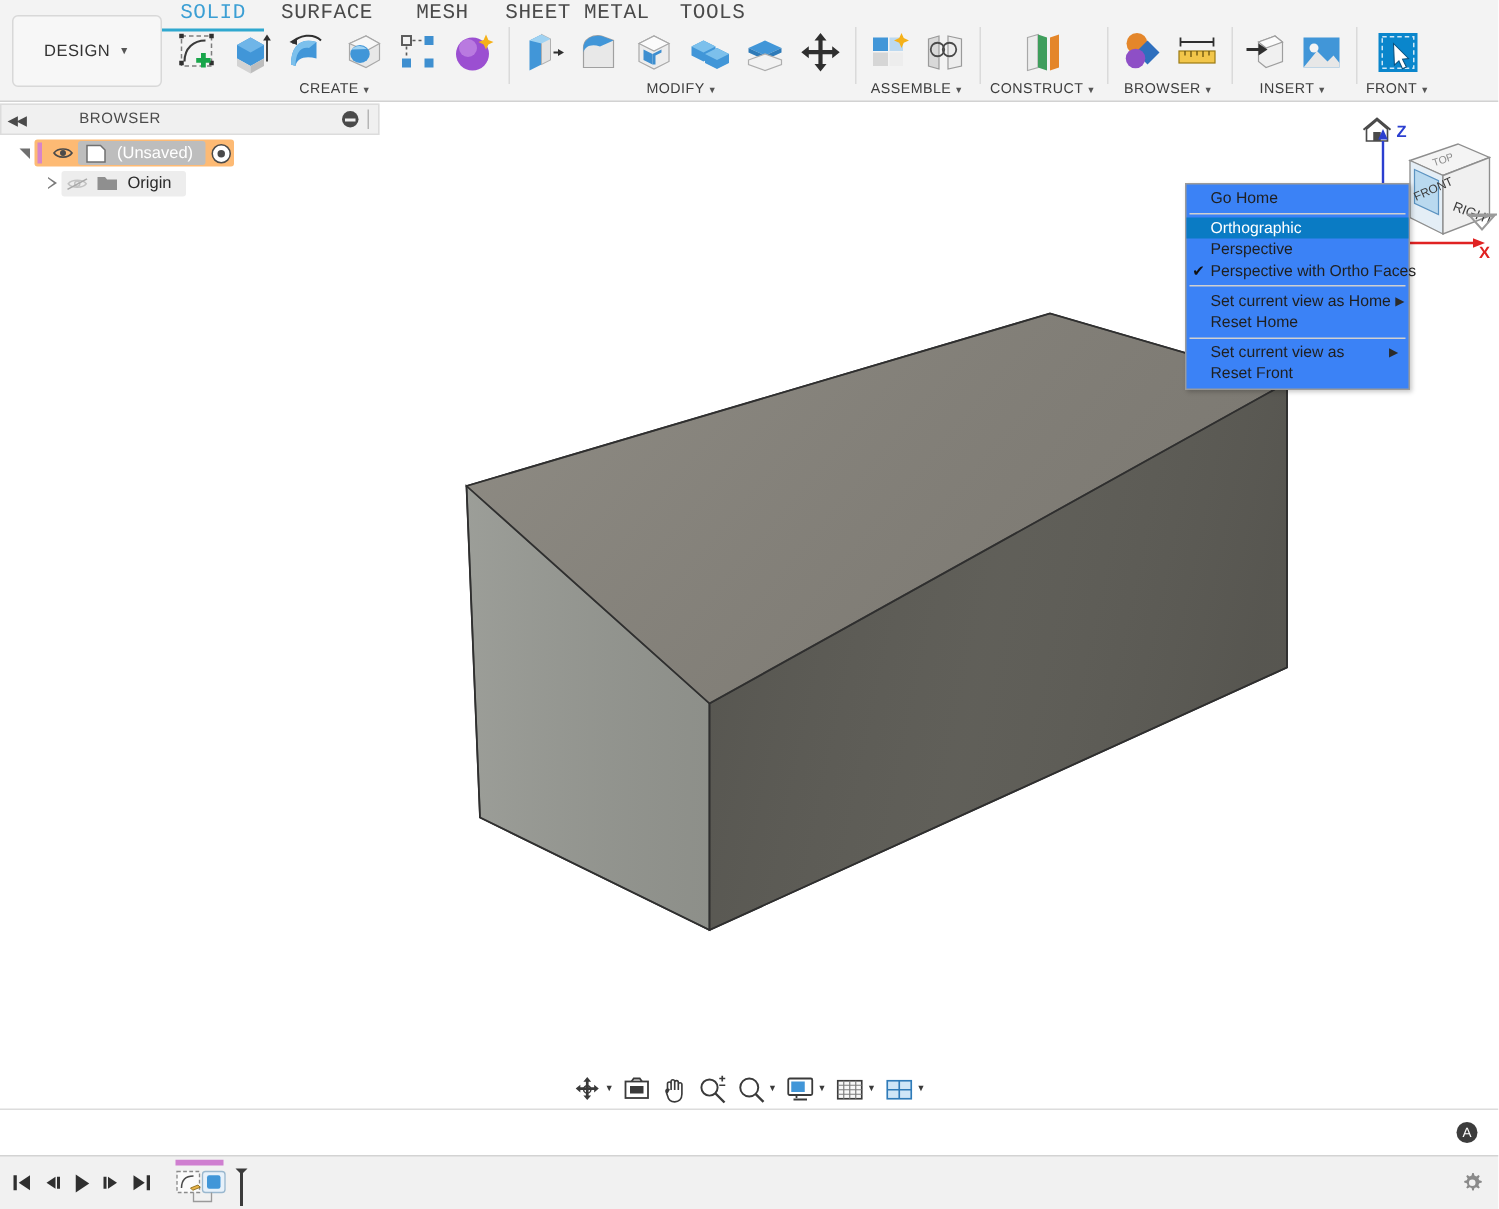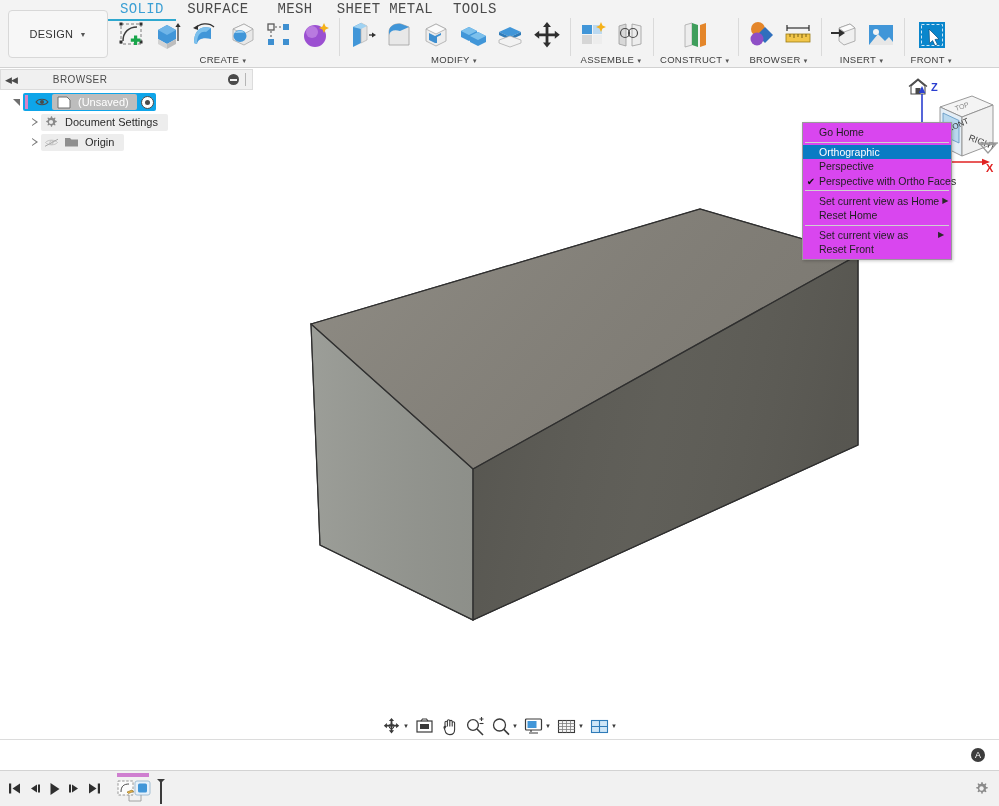--- a/index.html
+++ b/index.html
@@ -106,21 +106,21 @@
   }
   .tri-down-left {
     width:0;height:0;border-right:7px solid #6f6f6f;border-bottom:7px solid transparent; position:relative;
   }
   .node .eye { width: 20px; display:flex; align-items:center; justify-content:center; flex:none; cursor:pointer; }
   .node .nicon { width: 20px; display:flex; align-items:center; justify-content:center; flex:none; }
   .node .nlabel { padding: 0 4px; white-space: nowrap; }
 
   .node-root { padding-left: 10px; }
   .node-root .rowhl {
-    display:flex; align-items:center; background:#0ea5e9; border-radius:2px; height:18px; padding-right:2px;
+    display:flex; align-items:center; background:#fdba74; border-radius:2px; height:18px; padding-right:2px;
   }
   .pinkbar { width: 3px; height: 14px; background: #d884c8; margin: 0 4px 0 2px; flex:none; }
   .doc-chip { display:flex; align-items:center; background:#bdbdbd; border-radius:2px; height:16px; padding:0 4px 0 2px; }
   .doc-chip .nlabel { color: #ffffff; font-size: 11px; }
   .radio-dot {
     width:13px;height:13px;border-radius:50%;border:1.5px solid #4a4a4a;background:#fff;
     display:flex;align-items:center;justify-content:center; margin-left:4px; flex:none; cursor:pointer;
   }
   .radio-dot::after { content:""; width:5px;height:5px;border-radius:50%;background:#4a4a4a; }
   .child { padding-left: 28px; }
@@ -132,23 +132,23 @@
     background: #ffffff; overflow: hidden;
   }
   .canvas svg { position:absolute; left:0; top:0; }
 
   
   .viewcube { position: absolute; right: 0px; top: 72px; width: 99px; height: 100px; z-index: 6; }
 
   
   .ctxmenu {
     position: absolute; left: 790px; top: 122px; width: 150px;
-    background: #d946ef; border: 1px solid #9a9a9a;
+    background: #3b82f6; border: 1px solid #9a9a9a;
     box-shadow: 1px 1px 3px rgba(0,0,0,.22);
-    z-index: 40; padding: 2px 0; margin-left: 12px;
+    z-index: 40; padding: 2px 0;
   }
   .mi {
     height: 14.6px; display: flex; align-items: center; font-size: 10.5px;
     color: #1f1f1f; padding: 0 4px 0 0; cursor: pointer; white-space: nowrap;
   }
   .mi .chk { width: 16px; text-align:center; font-size: 10px; color:#111; flex:none; }
   .mi .mlabel { flex: 1; }
   .mi .arrow { width: 12px; text-align: center; font-size: 8px; color: #2b2b2b; flex:none; }
   .mi.selected { background: #0a7bc4; color: #ffffff; }
   .mi.selected .mlabel { color: #ffffff; }
@@ -541,34 +541,20 @@
               <svg width="14" height="13" viewBox="0 0 14 13">
                 <path d="M1 1 h9 l3 3 v8 h-12 z" fill="#ffffff" stroke="#6f6f6f" stroke-width="1"></path>
               </svg>
             </span>
             <span class="nlabel">(Unsaved)</span>
           </span>
           <span class="radio-dot"></span>
         </div>
       </div>
 
-      <div class="node child">
-        <span class="tri">
-            <span class="tri-right hollow"></span>
-          </span>
-        <div class="rowhl">
-          <span class="nicon">
-            <svg width="14" height="14" viewBox="0 0 14 14">
-              <path d="M7 1.2 l1 0 l.4 1.5 l1.2 .5 l1.3-.8 l.7 .7 l-.8 1.3 l.5 1.2 l1.5 .4 l0 1 l-1.5 .4 l-.5 1.2 l.8 1.3 l-.7 .7 l-1.3-.8 l-1.2 .5 l-.4 1.5 l-1 0 l-.4-1.5 l-1.2-.5 l-1.3 .8 l-.7-.7 l.8-1.3 l-.5-1.2 l-1.5-.4 l0-1 l1.5-.4 l.5-1.2 l-.8-1.3 l.7-.7 l1.3 .8 l1.2-.5 z" fill="#8a8a8a"></path>
-              <circle cx="7" cy="7" r="2.1" fill="#ededed"></circle>
-            </svg>
-          </span>
-          <span class="nlabel">Document Settings</span>
-        </div>
-      </div>
 
 
       <div class="node child">
         <span class="tri">
             <span class="tri-right hollow"></span>
           </span>
         <div class="rowhl">
           <span class="eye">
             <svg width="15" height="11" viewBox="0 0 15 11">
               <path d="M1.5 5.5 C4 2.4 11 2.4 13.5 5.5 C11 8.6 4 8.6 1.5 5.5 Z" fill="none" stroke="#c2c2c2" stroke-width="1"></path>

